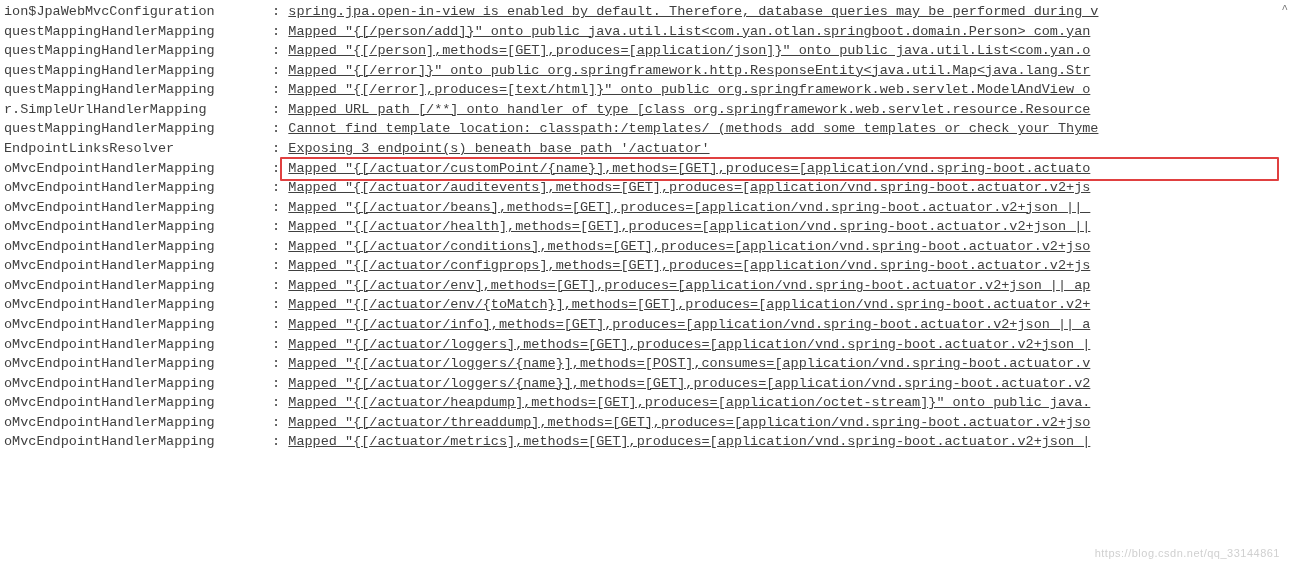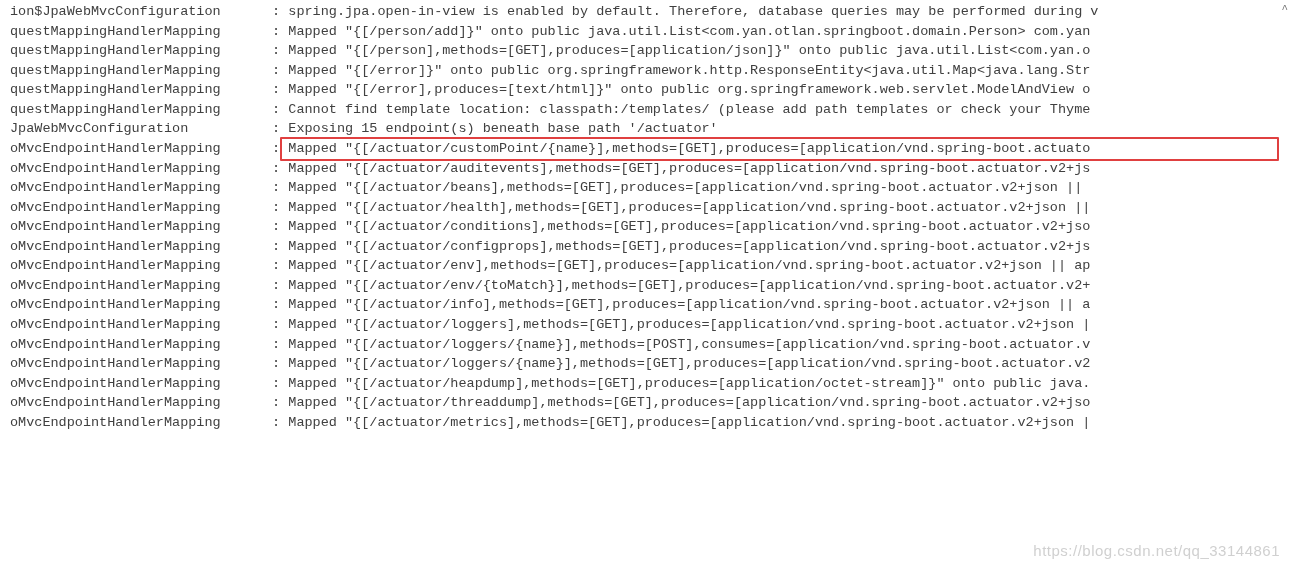--- a/index.html
+++ b/index.html
@@ -26,27 +26,28 @@
       overflow: hidden;
     }
     .log-line {
       white-space: pre;
       font-family: inherit;
     }
     .logger-name {
       display: inline-block;
       width: 264px;
       text-align: left;
-      padding-left: 10px;
+      padding-left: 4px;
     }
     .separator {
       display: inline-block;
     }
     .message {
       display: inline-block;
+      text-decoration: underline;
     }
     .highlighted-line {
       position: relative;
     }
     .highlight-box {
       position: absolute;
       border: 2px solid #e04040;
       left: 280px;
       width: 999px;
       height: 24px;
@@ -58,39 +59,40 @@
       position: absolute;
       right: 4px;
       top: 2px;
       font-size: 11px;
       color: #707070;
     }
     .watermark {
       position: absolute;
       right: 12px;
       bottom: 14px;
-      font-size: 15px;
+      font-size: 11px;
       color: #d0d0d0;
       font-family: sans-serif;
       letter-spacing: 0.5px;
     }
   </style>
 </head>
 <body>
 
 <div class="log-container">
   <div class="scroll-indicator">^</div>
   <div id="log-lines">
       <div class="log-line"><span class="logger-name">ion$JpaWebMvcConfiguration</span><span class="separator"> : </span><span class="message">spring.jpa.open-in-view is enabled by default. Therefore, database queries may be performed during v</span></div>
       <div class="log-line"><span class="logger-name">questMappingHandlerMapping</span><span class="separator"> : </span><span class="message">Mapped "{[/person/add]}" onto public java.util.List&lt;com.yan.otlan.springboot.domain.Person&gt; com.yan</span></div>
       <div class="log-line"><span class="logger-name">questMappingHandlerMapping</span><span class="separator"> : </span><span class="message">Mapped "{[/person],methods=[GET],produces=[application/json]}" onto public java.util.List&lt;com.yan.o</span></div>
       <div class="log-line"><span class="logger-name">questMappingHandlerMapping</span><span class="separator"> : </span><span class="message">Mapped "{[/error]}" onto public org.springframework.http.ResponseEntity&lt;java.util.Map&lt;java.lang.Str</span></div>
       <div class="log-line"><span class="logger-name">questMappingHandlerMapping</span><span class="separator"> : </span><span class="message">Mapped "{[/error],produces=[text/html]}" onto public org.springframework.web.servlet.ModelAndView o</span></div>
-      <div class="log-line"><span class="logger-name">questMappingHandlerMapping</span><span class="separator"> : </span><span class="message">Cannot find template location: classpath:/templates/ (please add path templates or check your Thyme</span></div>
-      <div class="log-line"><span class="logger-name">JpaWebMvcConfiguration</span><span class="separator"> : </span><span class="message">Exposing 15 endpoint(s) beneath base path '/actuator'</span></div>
+      <div class="log-line"><span class="logger-name">r.SimpleUrlHandlerMapping</span><span class="separator"> : </span><span class="message">Mapped URL path [/**] onto handler of type [class org.springframework.web.servlet.resource.Resource</span></div>
+      <div class="log-line"><span class="logger-name">questMappingHandlerMapping</span><span class="separator"> : </span><span class="message">Cannot find template location: classpath:/templates/ (methods add some templates or check your Thyme</span></div>
+      <div class="log-line"><span class="logger-name">EndpointLinksResolver</span><span class="separator"> : </span><span class="message">Exposing 3 endpoint(s) beneath base path '/actuator'</span></div>
       <div class="log-line highlighted-line"><span class="logger-name">oMvcEndpointHandlerMapping</span><span class="separator"> : </span><span class="message">Mapped "{[/actuator/customPoint/{name}],methods=[GET],produces=[application/vnd.spring-boot.actuato</span><div class="highlight-box"></div></div>
       <div class="log-line"><span class="logger-name">oMvcEndpointHandlerMapping</span><span class="separator"> : </span><span class="message">Mapped "{[/actuator/auditevents],methods=[GET],produces=[application/vnd.spring-boot.actuator.v2+js</span></div>
       <div class="log-line"><span class="logger-name">oMvcEndpointHandlerMapping</span><span class="separator"> : </span><span class="message">Mapped "{[/actuator/beans],methods=[GET],produces=[application/vnd.spring-boot.actuator.v2+json || </span></div>
       <div class="log-line"><span class="logger-name">oMvcEndpointHandlerMapping</span><span class="separator"> : </span><span class="message">Mapped "{[/actuator/health],methods=[GET],produces=[application/vnd.spring-boot.actuator.v2+json ||</span></div>
       <div class="log-line"><span class="logger-name">oMvcEndpointHandlerMapping</span><span class="separator"> : </span><span class="message">Mapped "{[/actuator/conditions],methods=[GET],produces=[application/vnd.spring-boot.actuator.v2+jso</span></div>
       <div class="log-line"><span class="logger-name">oMvcEndpointHandlerMapping</span><span class="separator"> : </span><span class="message">Mapped "{[/actuator/configprops],methods=[GET],produces=[application/vnd.spring-boot.actuator.v2+js</span></div>
       <div class="log-line"><span class="logger-name">oMvcEndpointHandlerMapping</span><span class="separator"> : </span><span class="message">Mapped "{[/actuator/env],methods=[GET],produces=[application/vnd.spring-boot.actuator.v2+json || ap</span></div>
       <div class="log-line"><span class="logger-name">oMvcEndpointHandlerMapping</span><span class="separator"> : </span><span class="message">Mapped "{[/actuator/env/{toMatch}],methods=[GET],produces=[application/vnd.spring-boot.actuator.v2+</span></div>
       <div class="log-line"><span class="logger-name">oMvcEndpointHandlerMapping</span><span class="separator"> : </span><span class="message">Mapped "{[/actuator/info],methods=[GET],produces=[application/vnd.spring-boot.actuator.v2+json || a</span></div>
       <div class="log-line"><span class="logger-name">oMvcEndpointHandlerMapping</span><span class="separator"> : </span><span class="message">Mapped "{[/actuator/loggers],methods=[GET],produces=[application/vnd.spring-boot.actuator.v2+json |</span></div>

